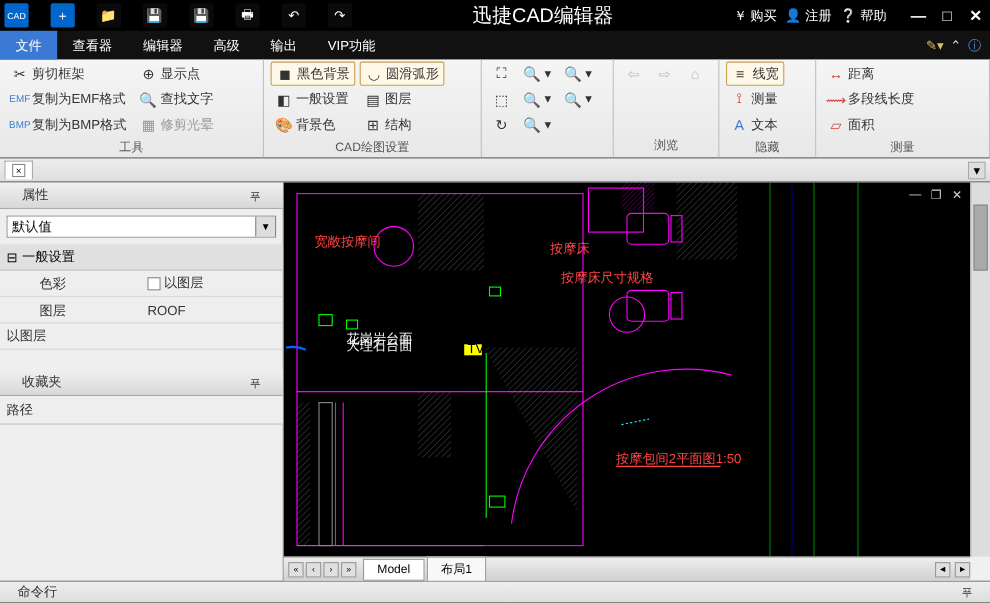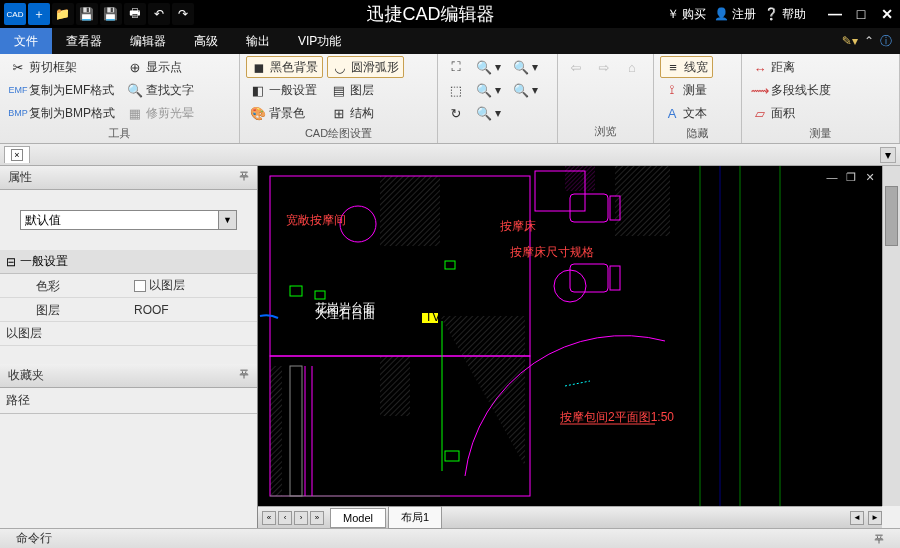--- a/index.html
+++ b/index.html
@@ -1,18 +1,18 @@
 <!DOCTYPE html>
 <html><head>
 <meta charset="utf-8">
 <style>
 *{margin:0;padding:0;box-sizing:border-box;font-family:"Microsoft YaHei",sans-serif;font-size:12px;user-select:none}
 body{width:900px;height:548px;background:#000;overflow:hidden;position:relative}
 .titlebar{height:28px;background:#000;display:flex;align-items:center;color:#fff;padding:0 4px}
-.tb-icons{display:flex;gap:2px;align-items:center}
+.tb-icons{display:flex;gap:20px;align-items:center}
 .tb-icon{width:22px;height:22px;display:flex;align-items:center;justify-content:center;background:#0a0a0a;border-radius:2px}
 .tb-icon.blue{background:#0066cc}
 .app-title{flex:1;text-align:center;color:#fff;font-size:18px}
 .tb-right{display:flex;gap:8px;align-items:center}
 .tb-link{color:#fff;display:flex;align-items:center;gap:3px}
 .win-btns{display:flex;gap:8px;margin-left:12px}
 .win-btn{width:18px;height:18px;display:flex;align-items:center;justify-content:center;color:#fff;font-size:14px;font-weight:bold}
 .menubar{height:26px;background:#111;display:flex;align-items:stretch}
 .menu-tab{padding:4px 14px;color:#fff;display:flex;align-items:center}
 .menu-tab.active{background:#3b7ad4;color:#fff}
@@ -24,23 +24,23 @@
 .rb-item{display:flex;align-items:center;gap:3px;padding:2px 4px;height:22px;color:#333}
 .rb-item.boxed{border:1px solid #c8a050;background:#fff8e8;border-radius:2px}
 .rb-col{display:flex;flex-direction:column;gap:1px}
 .rb-ico{width:16px;height:16px;display:inline-flex;align-items:center;justify-content:center;font-size:13px}
 .tabstrip{height:22px;background:linear-gradient(#eee,#ddd);display:flex;align-items:center;border-bottom:1px solid #aaa;padding-left:4px}
 .doc-tab{background:#fff;border:1px solid #aaa;border-bottom:none;padding:2px 6px;display:flex;align-items:center;gap:4px;font-size:11px}
 .doc-close{width:12px;height:12px;border:1px solid #888;display:flex;align-items:center;justify-content:center;font-size:9px}
 .drop-btn{width:16px;height:16px;background:#ddd;border:1px solid #aaa;margin-left:auto;margin-right:4px;display:flex;align-items:center;justify-content:center}
 .workspace{display:flex;height:362px}
 .side{width:258px;background:#eee;display:flex;flex-direction:column;border-right:1px solid #888}
-.panel-hdr{background:linear-gradient(#f0f0f0,#d8d8d8);border-bottom:1px solid #aaa;padding:3px 8px;display:flex;align-items:flex-start;color:#333}
+.panel-hdr{background:linear-gradient(#f0f0f0,#d8d8d8);border-bottom:1px solid #aaa;padding:3px 20px;display:flex;align-items:flex-end;color:#333}
 .pin{margin-left:auto;font-size:10px}
-.combo{margin:20px;display:flex;border:1px solid #888;background:#fff;height:20px}
+.combo{margin:6px;display:flex;border:1px solid #888;background:#fff;height:20px}
 .combo input{flex:1;border:none;padding:0 4px;font-size:12px;outline:none}
 .combo-btn{width:18px;background:#ddd;border-left:1px solid #888;display:flex;align-items:center;justify-content:center;font-size:9px}
 .prop-grid{flex:0 0 auto}
 .prop-sec{background:#e0e0e0;border-bottom:1px solid #c0c0c0;padding:3px 6px;display:flex;align-items:center;gap:4px}
 .prop-row{display:flex;border-bottom:1px solid #d8d8d8;height:24px}
 .prop-k{width:128px;padding:4px 6px 4px 36px;color:#333}
 .prop-v{flex:1;padding:4px 6px;color:#333;display:flex;align-items:center;gap:3px}
 .swatch{width:12px;height:12px;background:#fff;border:1px solid #888}
 .fav-list{flex:1}
 .fav-hdr{display:flex;border-bottom:1px solid #c0c0c0;background:#eee}

